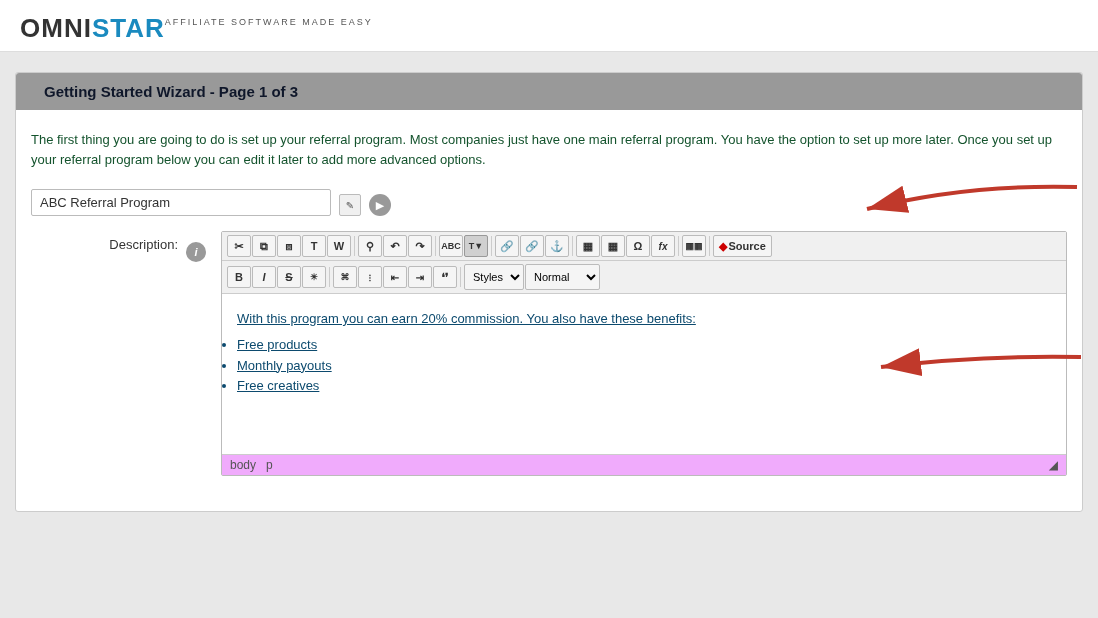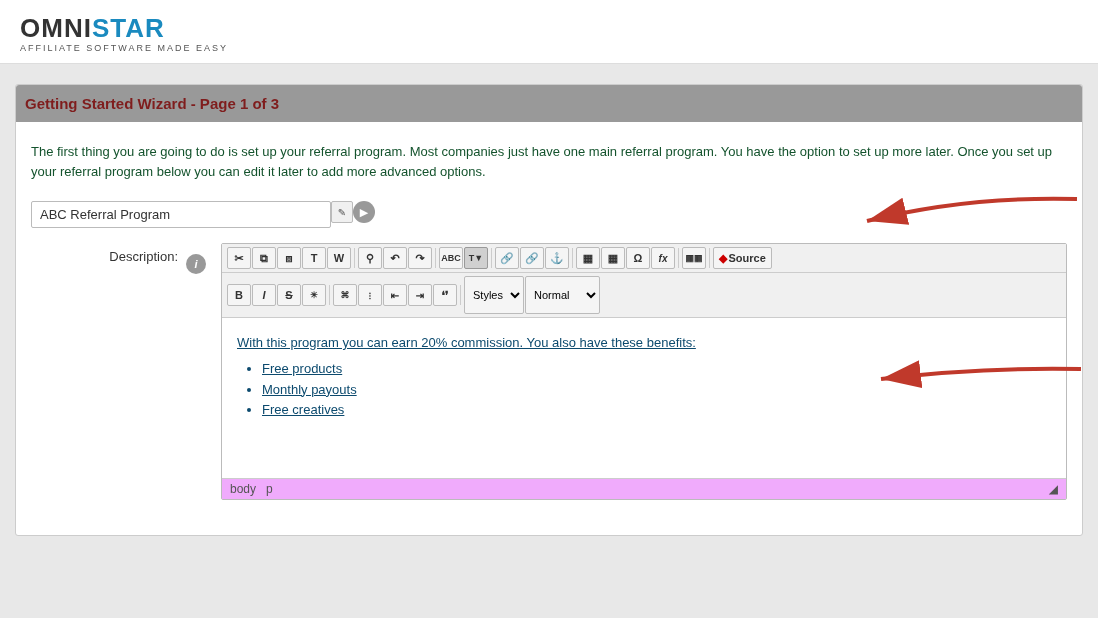--- a/index.html
+++ b/index.html
@@ -17,21 +17,21 @@
       padding-bottom: 20px;
     }
     
     .header {
       background: #fff;
       padding: 15px 20px 10px 20px;
       border-bottom: 1px solid #ddd;
     }
     .logo-container {
       display: flex;
-      flex-direction: column;
+      flex-direction: row;
     }
     .logo-text {
       font-size: 26px;
       font-weight: bold;
       letter-spacing: 1px;
       line-height: 1;
     }
     .logo-omni {
       color: #333;
     }
@@ -50,22 +50,22 @@
       padding: 20px 15px;
     }
     
     .wizard-panel {
       background: #fff;
       border: 1px solid #ccc;
       border-radius: 3px;
     }
     .wizard-header {
       background: #999;
-      color: #7f1d1d;
-      padding: 10px 9px;
+      color: #0f172a;
+      padding: 10px 28px;
       font-size: 15px;
       font-weight: bold;
       border-radius: 3px 3px 0 0;
     }
     .wizard-body {
       padding: 20px 15px;
     }
     .intro-text {
       font-size: 13px;
       color: #14532d;
@@ -86,21 +86,22 @@
       text-align: right;
       padding-right: 15px;
     }
     .form-control-wrap {
       flex: 1;
       position: relative;
     }
     
     .name-input-container {
       display: flex;
-      align-items: flex-start;
+      align-items: flex-end;
+      gap: 8px;
       position: relative;
     }
     .name-input {
       width: 300px;
       padding: 5px 8px;
       border: 1px solid #bbb;
       border-radius: 2px;
       font-size: 13px;
       color: #333;
       background: #fff;
@@ -146,38 +147,37 @@
       background: #d0d0d0;
       border-color: #999;
     }
     .toolbar-sep {
       width: 1px;
       height: 20px;
       background: #ccc;
       margin: 0 2px;
     }
     .toolbar-select {
-      height: 38px;
+      height: 26px;
       border: 1px solid #bbb;
       background: #f5f5f5;
       font-size: 11px;
       padding: 0 4px;
       cursor: pointer;
       border-radius: 2px;
     }
     .editor-content {
       padding: 15px;
       min-height: 160px;
       font-size: 13px;
       color: #0c4a6e;
       line-height: 1.6;
       text-decoration: underline;
     }
     .editor-content ul {
-      margin-left: 25px;
       margin-top: 5px;
     }
     .editor-footer {
       background: #f0abfc;
       border-top: 1px solid #ccc;
       padding: 3px 8px;
       font-size: 12px;
       color: #555;
       display: flex;
       justify-content: space-between;

